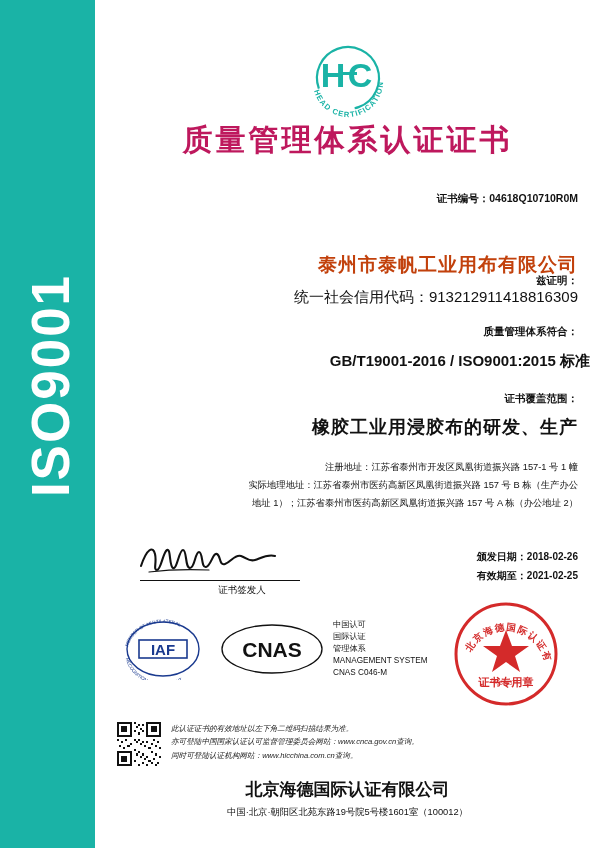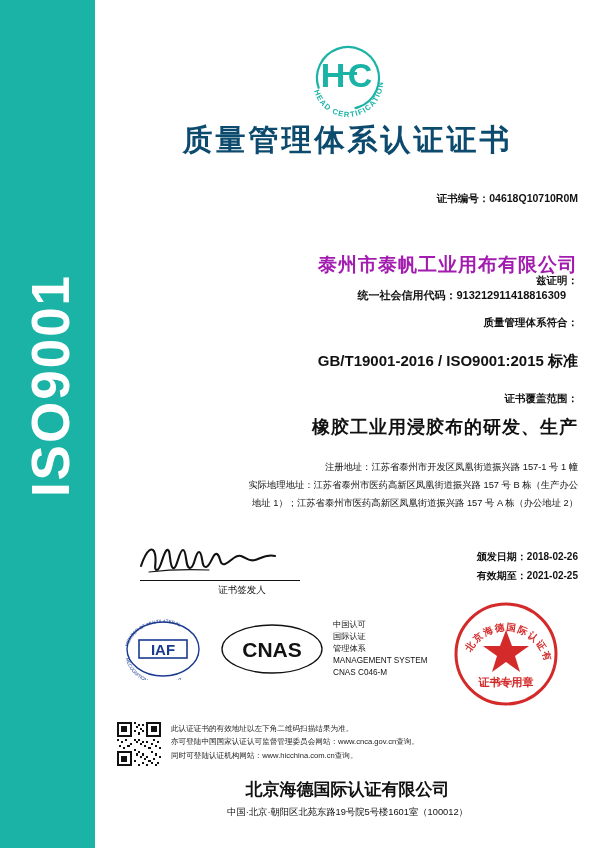--- a/index.html
+++ b/index.html
@@ -59,21 +59,21 @@
   }
   .logo svg { display: block; }
   
   .main-title {
     position: absolute;
     left: 0; right: 0; top: 120px;
     text-align: center;
     font-size: 30px;
     font-weight: bold;
     letter-spacing: 3px;
-    color: #0c4a6e;
+    color: #be185d;
   }
   .cert-no {
     position: absolute;
     right: 22px; top: 192px;
     font-size: 10.5px;
     font-weight: bold;
     color: #111;
   }
   .hereby-label {
     position: absolute;
@@ -82,40 +82,40 @@
     font-weight: bold;
     color: #111;
     margin-top: 43px;
   }
   .company-name {
     position: absolute;
     right: 22px; top: 252px;
     font-size: 19px;
     font-weight: bold;
     letter-spacing: 1px;
-    color: #a21caf;
+    color: #c2410c;
   }
   .credit-code {
     position: absolute;
-    right: 34px; top: 288px;
-    font-size: 11px;
-    font-weight: bold;
+    right: 22px; top: 288px;
+    font-size: 15px;
+    font-weight: normal;
     color: #111;
   }
   .conform-label {
     position: absolute;
-    right: 22px; top: 316px;
+    right: 22px; top: 325px;
     font-size: 10.5px;
     font-weight: bold;
     color: #111;
     font-family: Liberation Mono, monospace;
   }
   .standard {
     position: absolute;
-    right: 22px; top: 352px;
+    right: 10px; top: 352px;
     font-size: 15px;
     font-weight: bold;
     color: #111;
   }
   .scope-label {
     position: absolute;
     right: 22px; top: 392px;
     font-size: 10.5px;
     font-weight: bold;
     color: #111;
@@ -201,20 +201,21 @@
   }
   .qr {
     width: 44px; height: 44px;
     flex: 0 0 44px;
   }
   .note-lines {
     margin-left: 10px;
     font-size: 7.6px;
     line-height: 1.75;
     color: #222;
+    font-style: italic;
   }
   .issuer {
     position: absolute;
     left: 0; right: 0; top: 778px;
     text-align: center;
     font-size: 17px;
     font-weight: bold;
     color: #111;
   }
   .issuer-addr {

